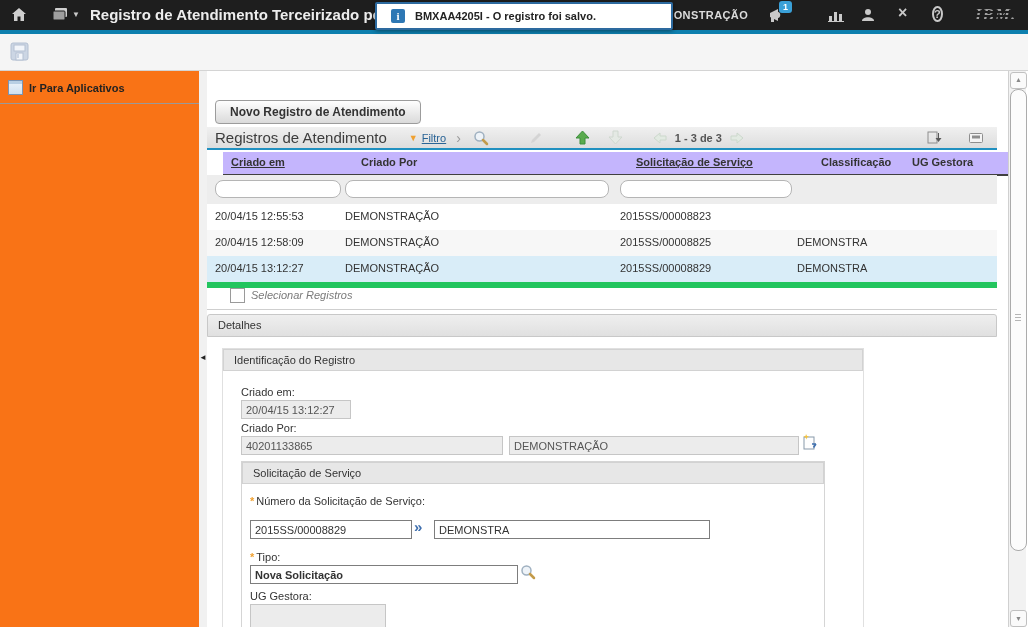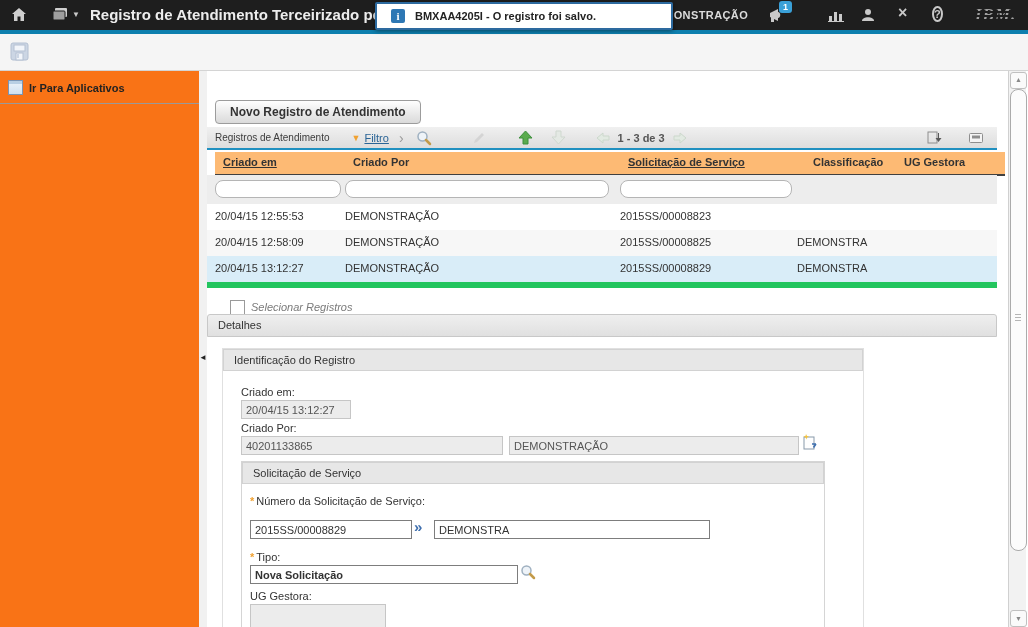--- a/index.html
+++ b/index.html
@@ -36,34 +36,34 @@
                     box-shadow:inset 0 3px 0 #b9cfe4;}
   .side-item .slabel{font-weight:bold;color:#222;}
   .divider{left:199px;top:71px;width:8px;height:556px;background:#f1f1f1;border-right:1px solid #cccccc;}
   .divider .handle{position:absolute;left:0px;top:282px;font-size:8px;color:#222;}
   
   .main{left:207px;top:71px;width:920px;height:556px;background:#fff;}
   .newbtn{left:8px;top:29px;padding:4px 14px;background:linear-gradient(#fefefe,#dadada);border:1px solid #9c9c9c;
           border-radius:4px;font-weight:bold;font-size:12px;color:#333;cursor:pointer;}
   .ttoolbar{left:0;top:56px;width:790px;height:23px;background:linear-gradient(#f0f0f0,#dddddd);
             border-bottom:2px solid #2090c0;display:flex;align-items:center;padding:0 8px;box-sizing:border-box;}
-  .ttitle{font-size:10px;color:#3c3c3c;}
+  .ttitle{font-size:15px;color:#3c3c3c;}
   .flink{color:#2a6496;text-decoration:underline;cursor:pointer;}
   .pag{color:#555;font-weight:bold;}
   
-  .thead{left:8px;top:81px;width:790px;height:22px;background:#fdba74;border-bottom:2px solid #404040;}
+  .thead{left:16px;top:81px;width:790px;height:22px;background:#c4b5fd;border-bottom:2px solid #404040;}
   .th{position:absolute;top:4px;font-weight:bold;color:#333;white-space:nowrap;}
   .th.sort{text-decoration:underline;cursor:pointer;}
   .frow{left:0;top:104px;width:790px;height:29px;background:#ededed;border-bottom:1px solid #d8d8d8;}
   .finput{position:absolute;top:5px;height:16px;border:1px solid #b5b5b5;border-radius:8px;background:#fff;
           padding:0 6px;font-size:11px;font-family:"Liberation Sans",sans-serif;}
   .trow{left:0;width:790px;height:26px;border-bottom:6px solid #22c55e;cursor:pointer;}
   .td{position:absolute;top:6px;color:#333;white-space:nowrap;}
   
-  .selrow{left:0;top:224px;width:790px;height:26px;border-bottom:1px solid #cfcfcf;}
+  .selrow{left:0;top:212px;width:790px;height:26px;border-bottom:1px solid #cfcfcf;}
   .cbox{position:absolute;left:23px;top:5px;width:13px;height:13px;border:1px solid #9a9a9a;background:#fff;cursor:pointer;}
   .sellabel{position:absolute;left:44px;top:6px;font-style:italic;color:#7a7a7a;}
   .detbar{left:0;top:243px;width:790px;height:23px;background:linear-gradient(#efefef,#e0e0e0);
           border:1px solid #c8c8c8;border-radius:3px 3px 0 0;box-sizing:border-box;line-height:21px;padding-left:10px;color:#333;}
   .identbox{left:15px;top:277px;width:640px;height:300px;background:#fff;border:1px solid #e0e0e0;border-bottom:none;}
   .secbar{background:#e7e7e7;border:1px solid #d2d2d2;height:20px;line-height:20px;padding-left:10px;color:#333;}
   .flabel{position:absolute;color:#333;white-space:nowrap;}
   .ro-field,.ed-field{position:absolute;height:15px;font-size:11px;font-family:"Liberation Sans",sans-serif;padding:1px 4px;}
   .ro-field{background:#ececec;border:1px solid #c6c6c6;color:#555;}
   .ed-field{background:#fff;border:1px solid #7d7d7d;color:#333;}

